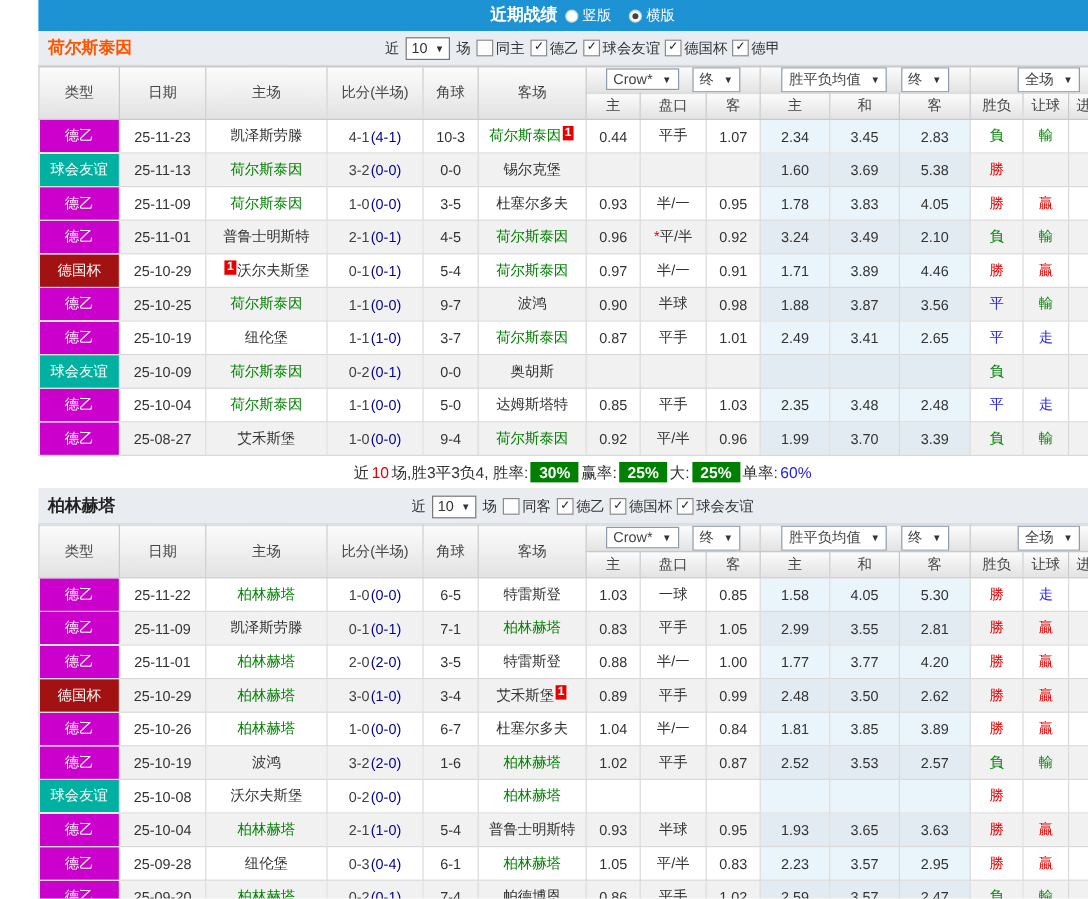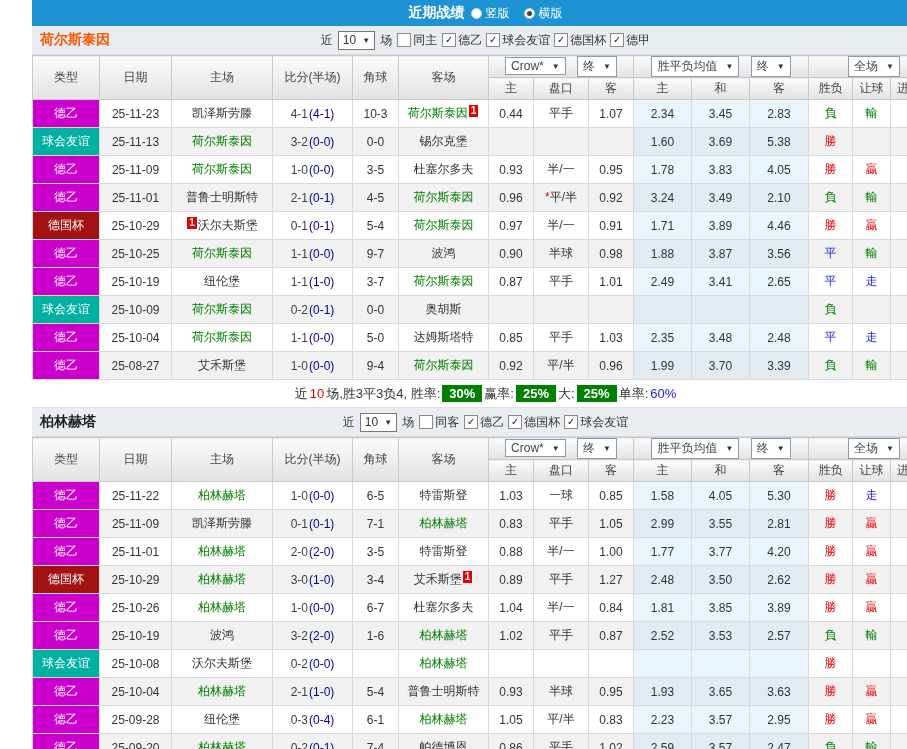--- a/index.html
+++ b/index.html
@@ -500,21 +500,21 @@
         </tr>
         <tr class="even">
           <td class="c-type" style="background:#a31212">德国杯</td>
           <td>25-10-29</td>
           <td><span style="color:#008000">柏林赫塔</span></td>
           <td><span class="sm">3-0</span><span class="sh">(1-0)</span></td>
           <td>3-4</td>
           <td><span>艾禾斯堡</span><span class="rc">1</span></td>
           <td>0.89</td>
           <td>平手</td>
-          <td>1.27</td>
+          <td>0.99</td>
           <td class="c-odds">2.48</td>
           <td class="c-odds">3.50</td>
           <td class="c-odds">2.62</td>
           <td style="color:#e60000">勝</td>
           <td style="color:#e60000">贏</td>
           <td style="color:#2222e6">走</td>
         </tr>
         <tr>
           <td class="c-type" style="background:#cc00cc">德乙</td>
           <td>25-10-26</td>

